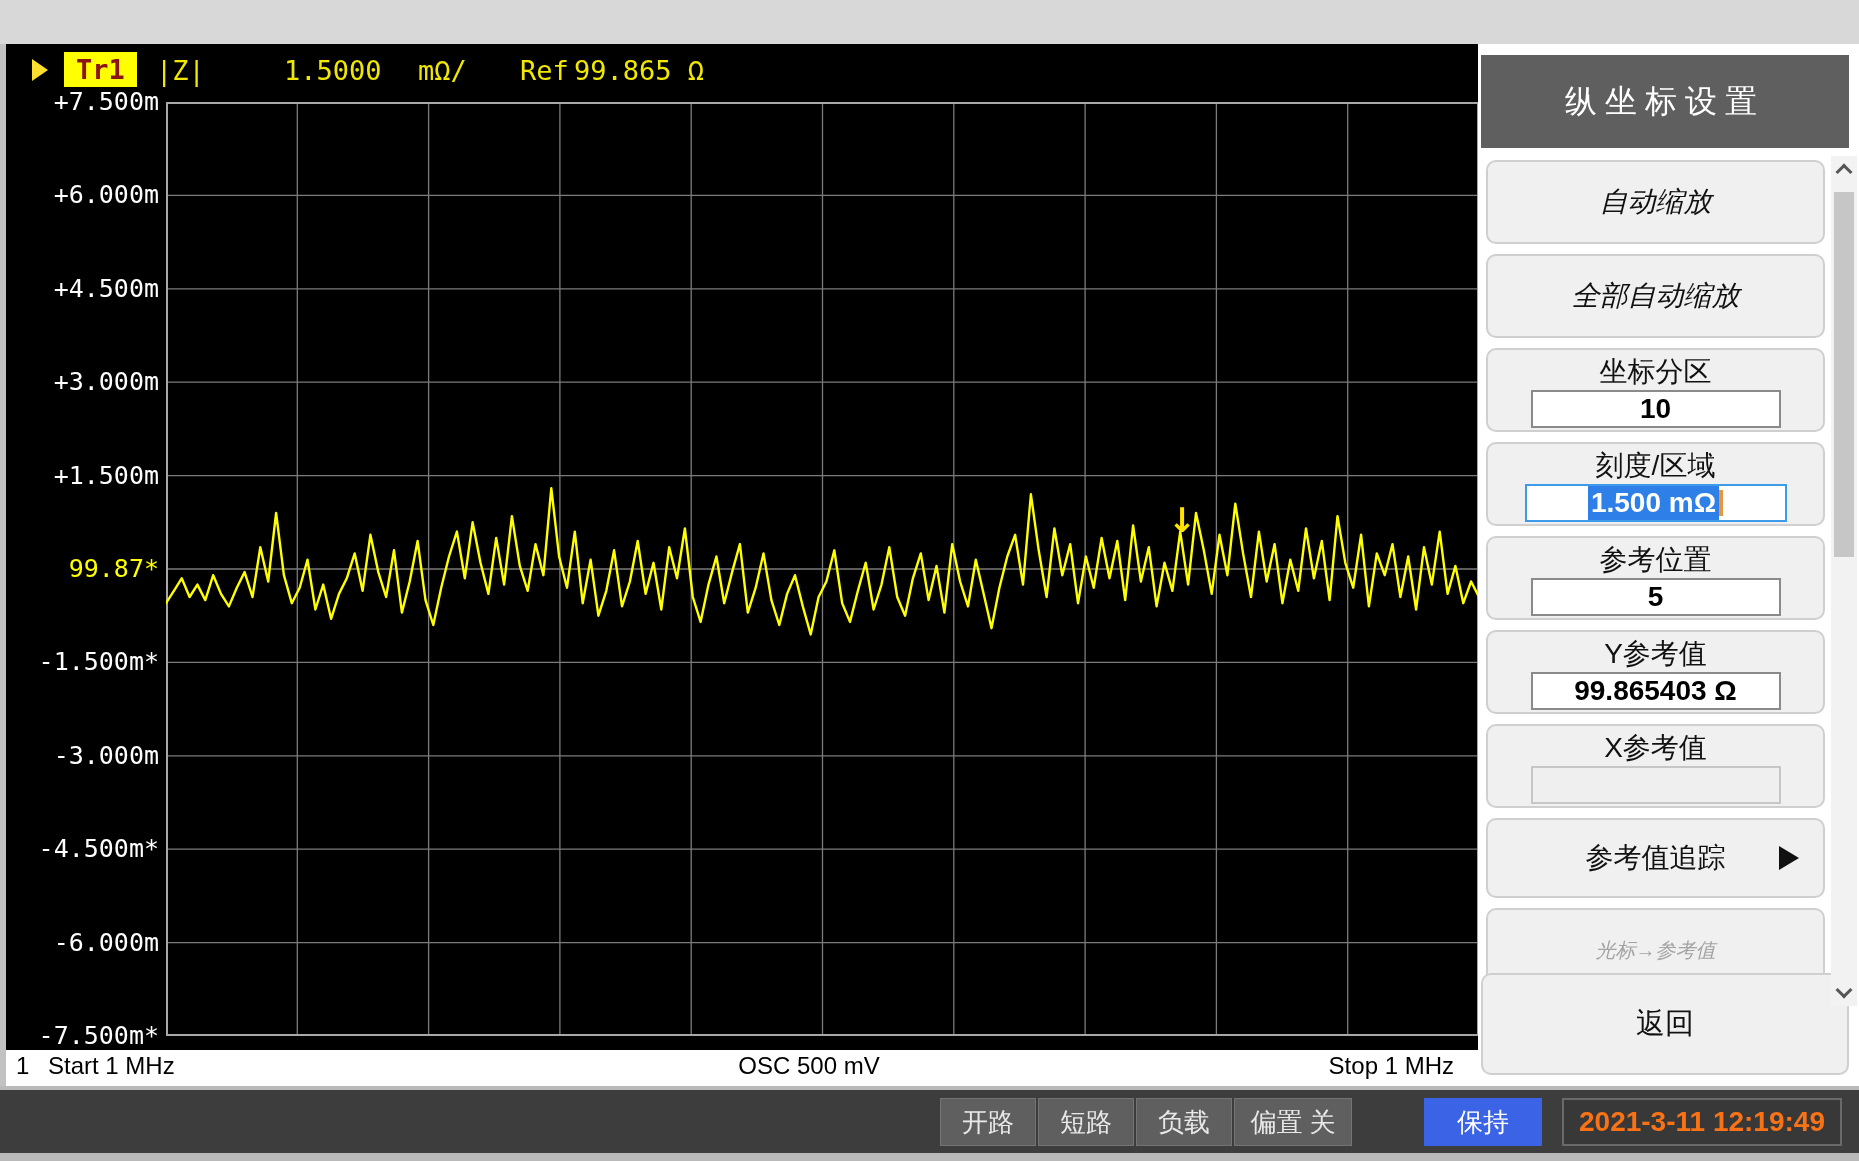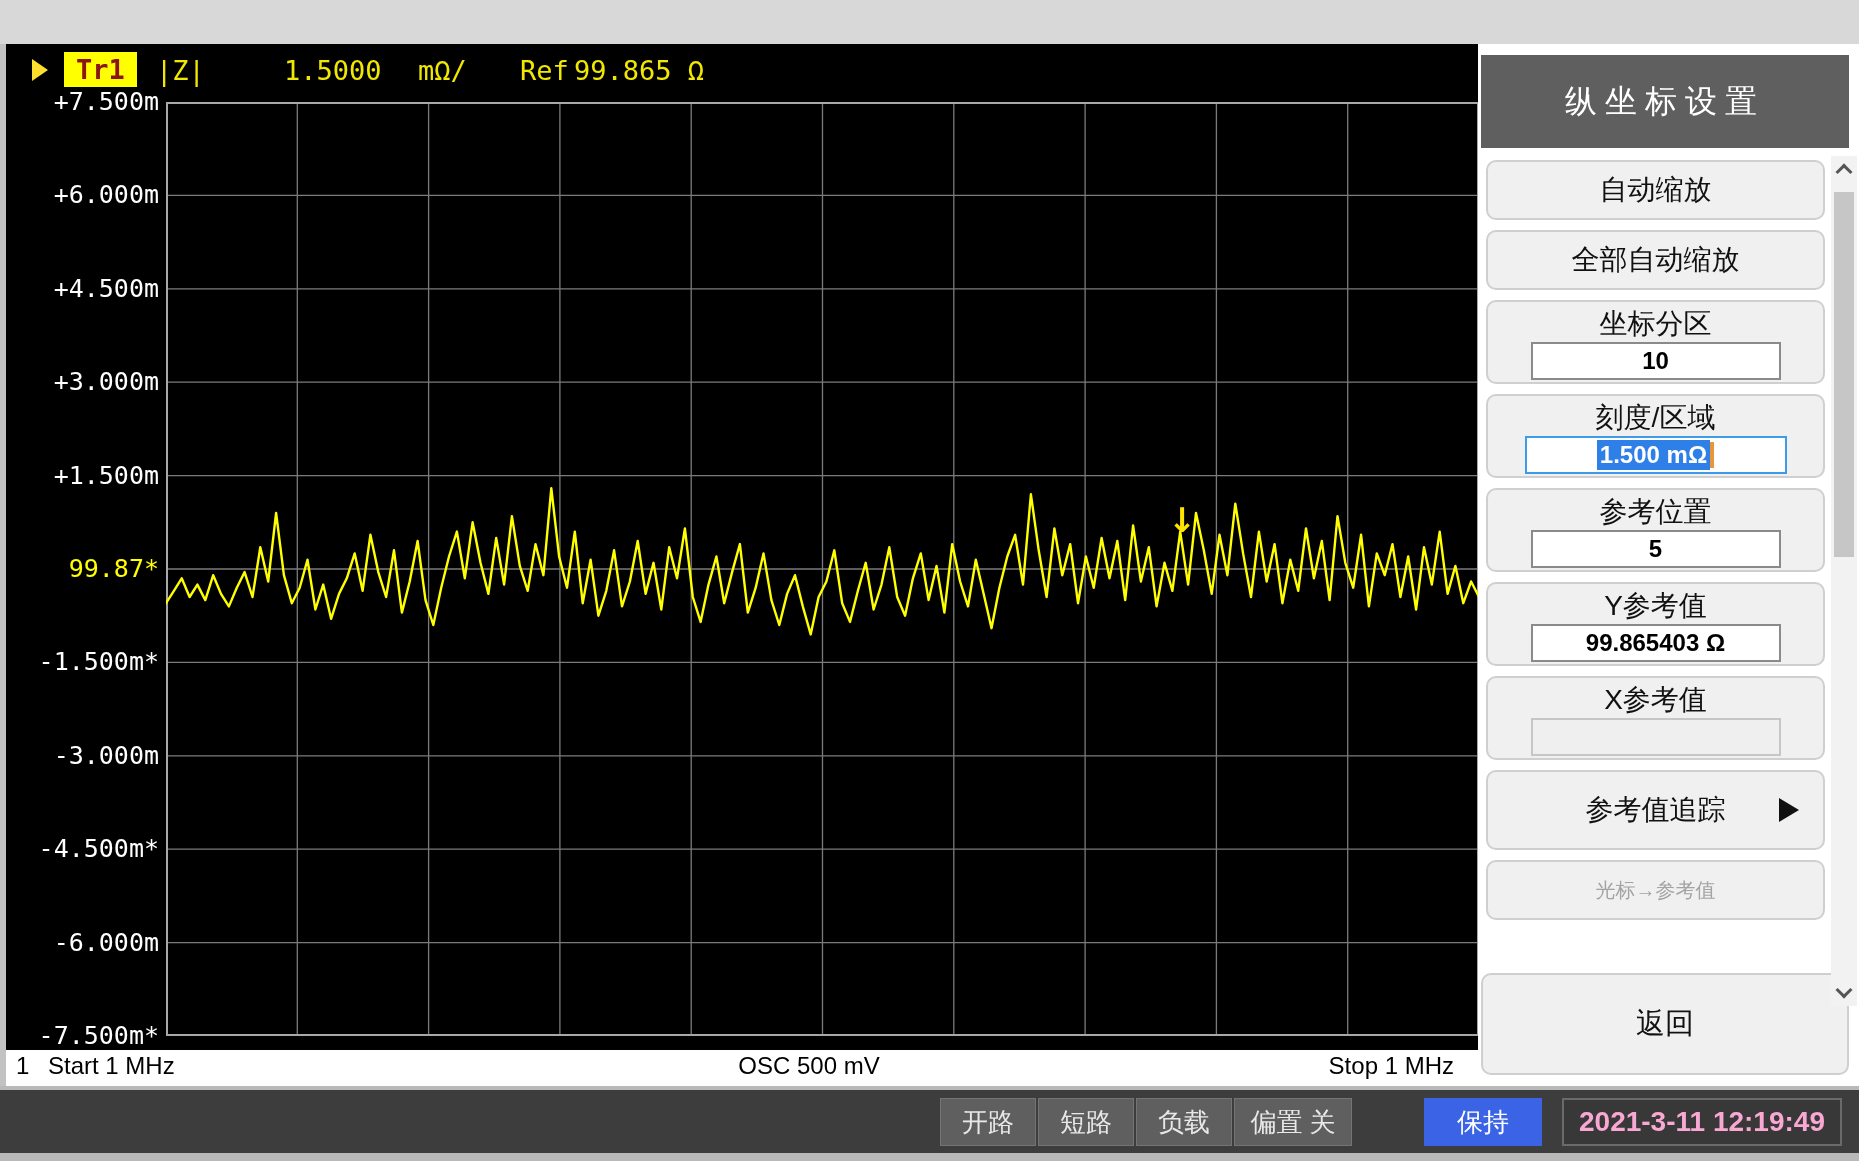--- a/index.html
+++ b/index.html
@@ -35,25 +35,25 @@
   #x-strip .start { position:absolute; left:42px; top:2px; }
   #x-strip .osc { position:absolute; left:803px; top:2px; transform:translateX(-50%); }
   #x-strip .stop { position:absolute; right:24px; top:2px; }
   
   #sidebar { position:absolute; left:1478px; top:44px; width:381px; height:1042px; background:#ffffff; overflow:hidden; }
   #sb-header { position:absolute; left:3px; top:11px; width:368px; height:93px; background:#5f5f5f;
     color:#fff; font-size:32px; letter-spacing:8px; display:flex; align-items:center; justify-content:center; }
   #sb-list { position:absolute; left:8px; top:116px; width:339px; }
   .sb-group { background:#f0f0f0; border:2px solid #cfcfcf; border-radius:10px; margin-bottom:10px;
     display:flex; flex-direction:column; align-items:center; justify-content:center; }
-  .sb-btn { height:60px; font-size:28px; color:#111; }
+  .sb-btn { height:84px; font-size:28px; color:#111;font-style:italic; }
   .sb-field { height:84px; padding-top:4px; }
   .sb-label { font-size:28px; color:#111; line-height:32px; }
   .sb-input { width:250px; height:38px; margin-top:2px; background:#fff; border:2px solid #8a8a8a;
-    font-size:24px; font-weight:bold; color:#000; display:flex; align-items:center; justify-content:center; }
+    font-size:28px; font-weight:bold; color:#000; display:flex; align-items:center; justify-content:center; }
   .sb-input.focused { border:2px solid #3d9be9; width:262px; }
   .sb-input.disabled { background:#efefef; border:2px solid #c6c6c6; }
   .sel-text { background:#2f7fe8; color:#fff; padding:1px 3px; }
   .caret { display:inline-block; width:4px; height:26px; background:#e8963c; vertical-align:middle; }
   .sb-track { height:80px; position:relative; width:100%; flex-direction:row; }
   .sb-track .lbl { font-size:28px; color:#111; }
   .tri-right { position:absolute; right:24px; top:50%; transform:translateY(-50%);
     width:0; height:0; border-left:20px solid #111; border-top:12px solid transparent; border-bottom:12px solid transparent; }
   .sb-disabled-label { font-size:20px; color:#a3a3a3; }
   #btn-return { position:absolute; left:3px; top:929px; width:368px; height:102px; background:#f0f0f0;
@@ -69,21 +69,21 @@
   #scroll-thumb { position:absolute; left:3px; top:36px; width:20px; height:365px; background:#c6c6c6; }
   
   #bottom-bar { position:absolute; left:0; top:1086px; width:1859px; height:75px; background:#3d3d3d;
     border-top:4px solid #b9b9b9; border-bottom:8px solid #b9b9b9; }
   .bb-btn { position:absolute; top:8px; height:48px; background:#5f5f5f; border:1px solid #747474;
     color:#e8e8e8; font-size:26px; display:flex; align-items:center; justify-content:center; }
   #bb-open { left:940px; width:96px;text-align:center; } #bb-short { left:1038px; width:96px; }
   #bb-load { left:1136px; width:96px; } #bb-bias { left:1234px; width:118px; }
   #bb-hold { left:1424px; width:118px; color:#fff; border:none; }
   #bb-time { position:absolute; left:1562px; top:8px; width:280px; height:48px; background:#383838;
-    border:2px solid #6a6a6a; color:#f9a8d4; font-size:28px; font-weight:bold;
+    border:2px solid #6a6a6a; color:#f97316; font-size:28px; font-weight:bold;
     display:flex; align-items:center; justify-content:center; }
 </style>
 </head>
 <body>
 
 <div id="window">
 
 
   <div id="chart-panel">
     <div id="trace-info">

